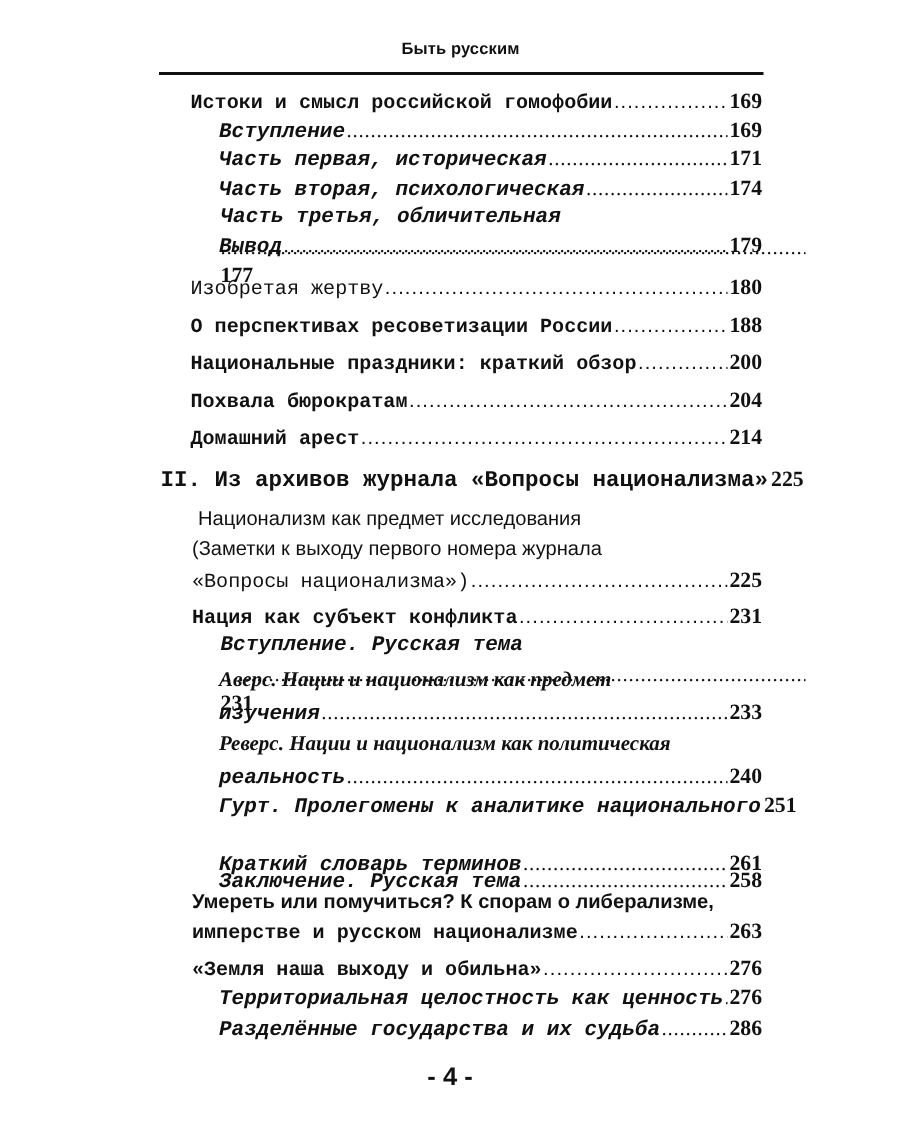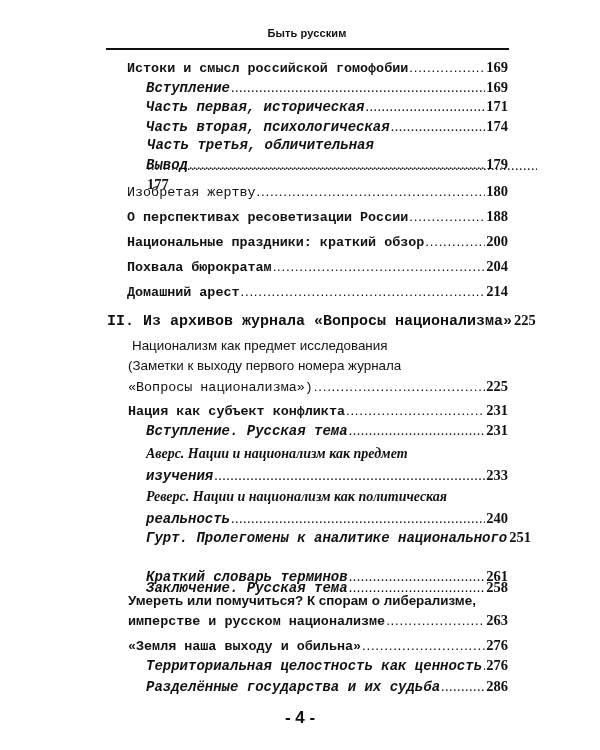--- a/index.html
+++ b/index.html
@@ -123,21 +123,21 @@
       <span class="leader"></span>
       <span class="pagenum">225</span>
     </div>
 
     <div class="entry bold" style="left:128px; top:401px;">
       <span class="title">Нация как субъект конфликта</span>
       <span class="leader"></span>
       <span class="pagenum">231</span>
     </div>
 
-    <div class="entry italic" style="left:146px; top:421px;">
+    <div class="entry italic" style="left:146px; top:421px;flex-direction:column;">
       <span class="title">Вступление. Русская тема</span>
       <span class="leader"></span>
       <span class="pagenum">231</span>
     </div>
 
     <div class="line-only italic" style="left:146px; top:444px;">Аверс. Нации и национализм как предмет</div>
     <div class="entry italic" style="left:146px; top:466px;">
       <span class="title">изучения</span>
       <span class="leader"></span>
       <span class="pagenum">233</span>

